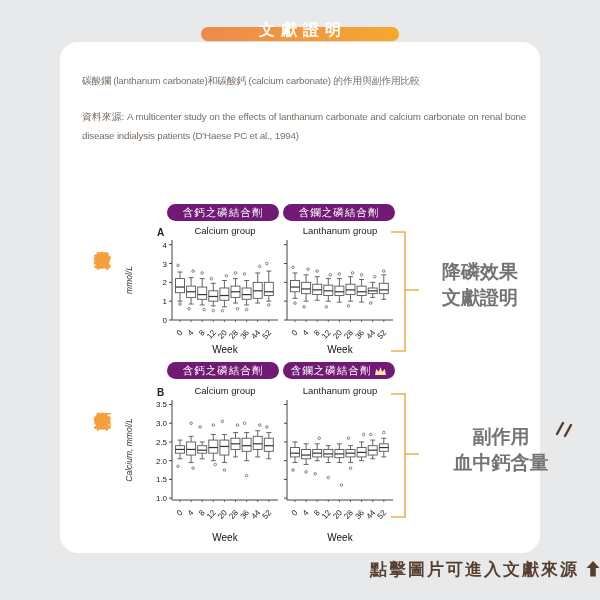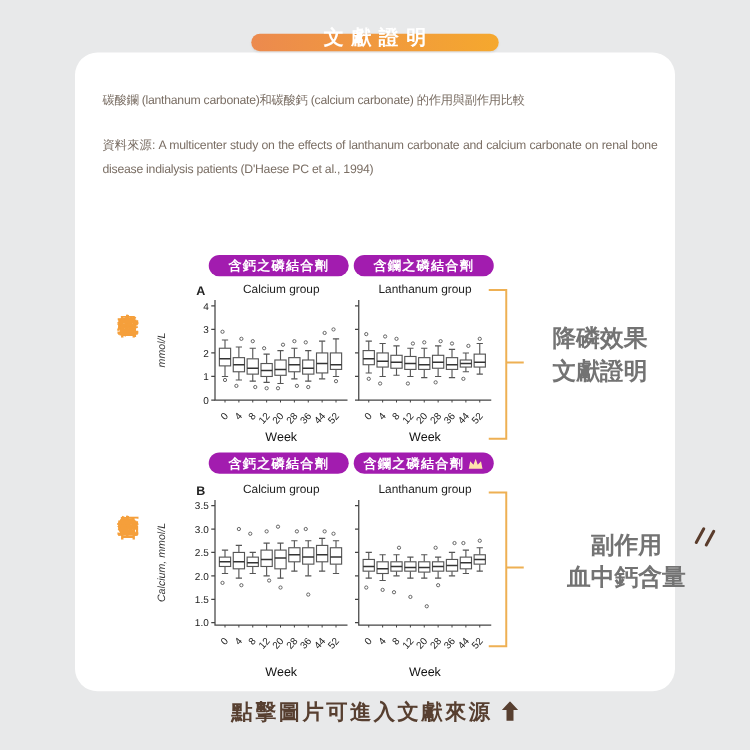--- a/index.html
+++ b/index.html
@@ -10,39 +10,39 @@
               background:linear-gradient(90deg,#ec8a4e,#f5a82e);display:flex;align-items:flex-end;justify-content:center;
               box-shadow:0 1px 2px rgba(0,0,0,0.08)}
   .title-pill span{color:#fff;font-size:16px;font-weight:bold;letter-spacing:6px;padding-left:6px}
   .text-block{position:absolute;left:82px;top:71px;width:444px;color:#7a6e64;font-size:9.8px;
               letter-spacing:-0.2px;line-height:19px;text-align:justify}
   .heading{margin-bottom:17px}
   .source{margin-top:9px;line-height:19px}
   .pills{position:absolute;display:flex;gap:4px}
   .pills-a{left:167px;top:204px}
   .pills-b{left:167px;top:362px}
-  .pill{background:#a21caf;color:#fff;font-size:10.5px;font-weight:bold;letter-spacing:1px;
+  .pill{background:#701a75;color:#fff;font-size:10.5px;font-weight:normal;letter-spacing:1px;
         width:112px;height:17px;border-radius:9px;display:flex;align-items:center;justify-content:center;
         box-sizing:border-box;white-space:nowrap}
   .pill svg{margin-left:3px;flex:0 0 auto}
   .side-label{position:absolute;writing-mode:vertical-rl;text-orientation:upright;font-weight:800;
               font-size:17px;letter-spacing:0.5px;color:#f59f3b}
   .side-a{left:91px;top:237px}
   .side-b{left:91px;top:398px}
   svg.chart{position:absolute}
   #chart-0{left:120px;top:222px}
   #chart-1{left:120px;top:382px}
   .bracket{position:absolute}
   .bracket-a{left:388px;top:230px}
   .bracket-b{left:388px;top:392px}
   .callout{position:absolute;text-align:center;font-weight:800;color:#737373;font-size:19px;line-height:26px}
   .callout-a{left:416px;top:259px;width:128px}
   .callout-b{left:428px;top:424px;width:146px}
   .emphasis{position:absolute;right:0px;top:-6px}
-  .footer{position:absolute;left:0;top:558px;width:600px;text-align:center;font-weight:800;
+  .footer{position:absolute;left:0;top:558px;width:600px;text-align:right;font-weight:800;
           font-size:17px;color:#573f30;letter-spacing:2px}
   .footer svg{vertical-align:-2px;margin-left:7px}
 </style>
 </head>
 <body>
 
 <div class="canvas">
 
   <div class="card"></div>
 

